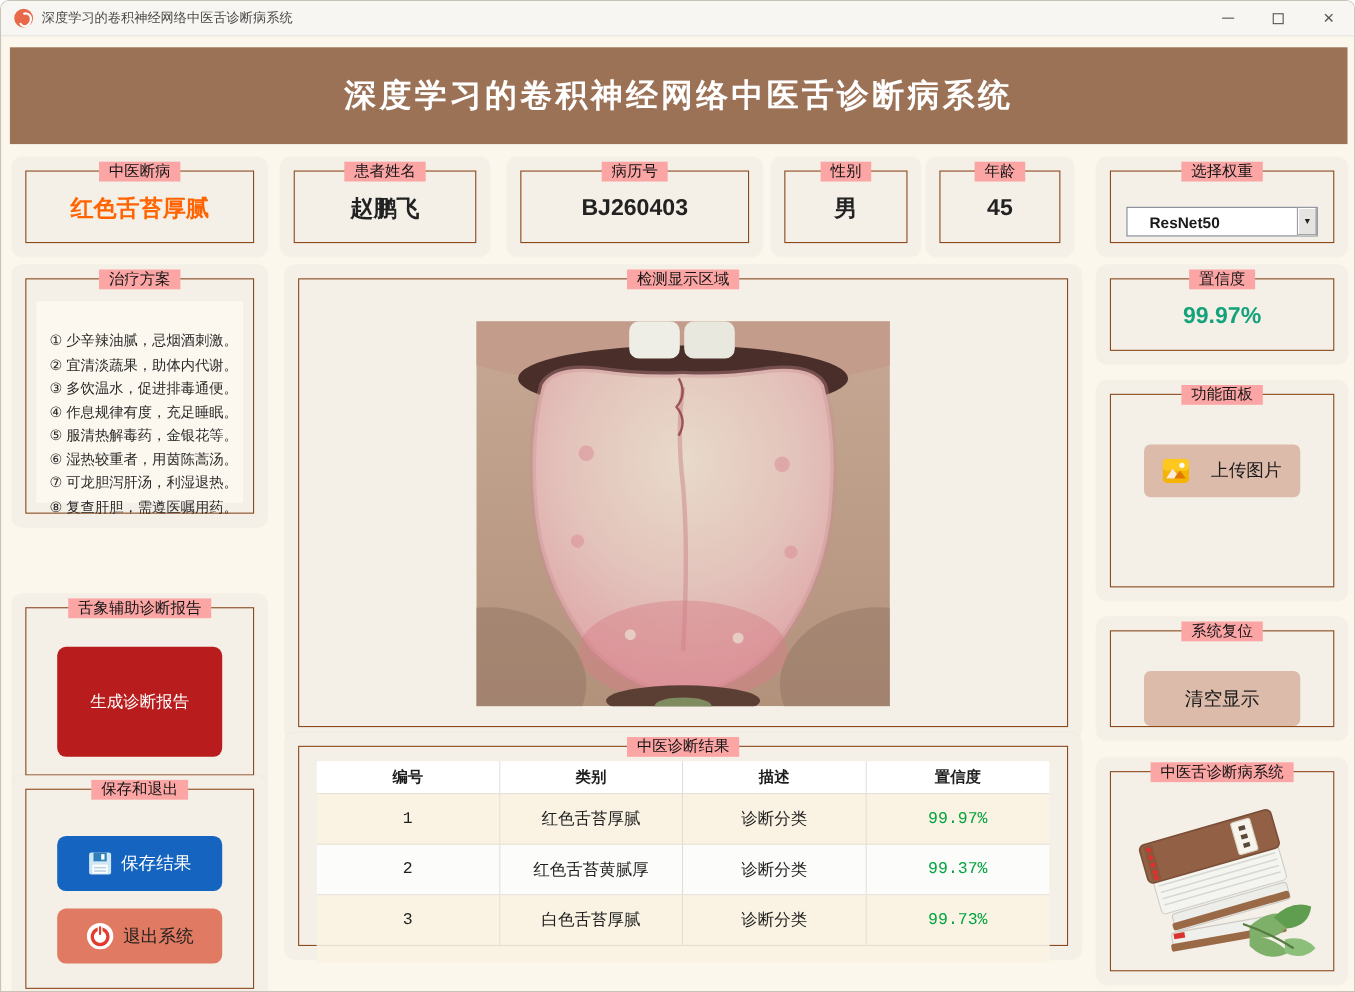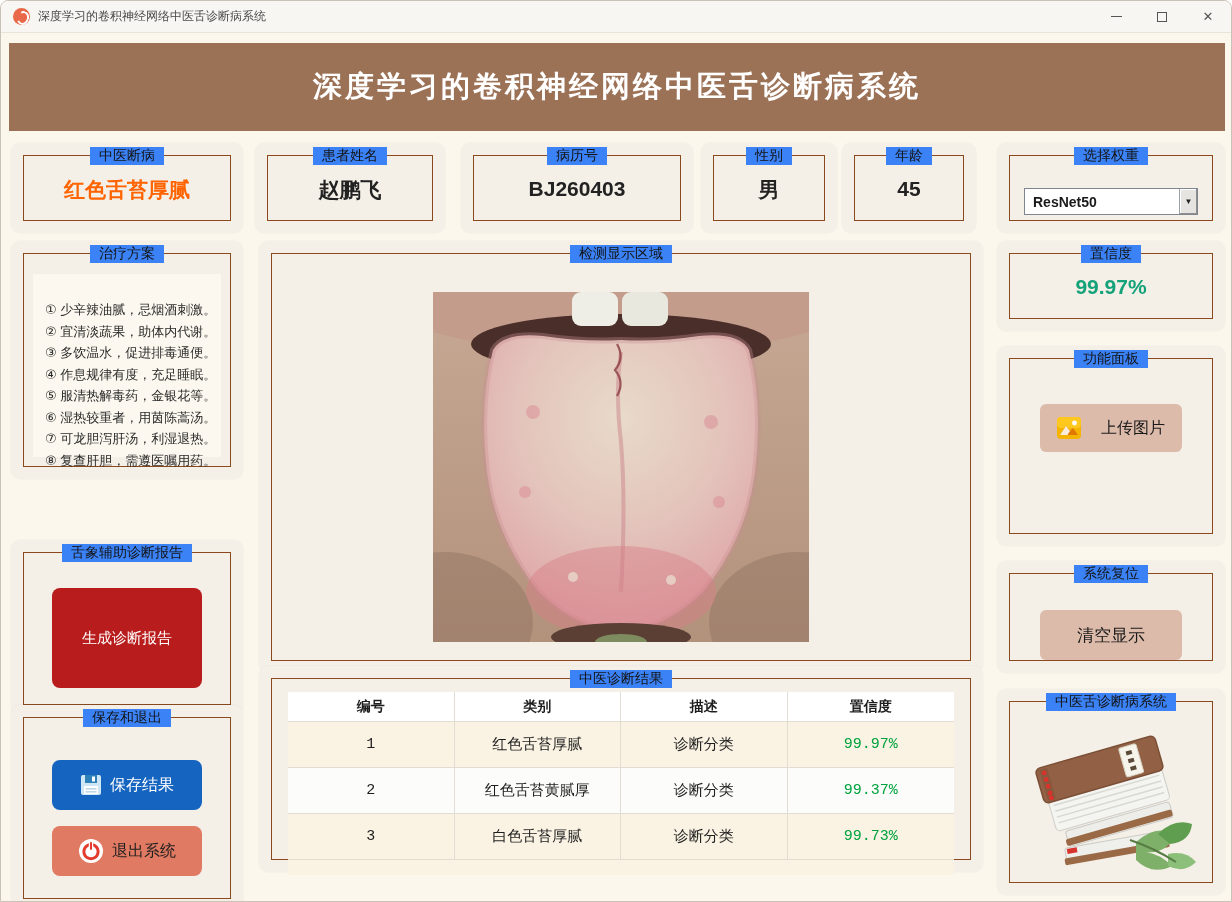--- a/index.html
+++ b/index.html
@@ -16,28 +16,28 @@
   .glyph-min { width:11px; height:0; border-top:1px solid #555; display:block; }
   .glyph-max { width:10px; height:10px; border:1px solid #555; display:block; }
 
   
   .banner { position:absolute; left:8px; top:42px; width:1216px; height:88px; background:#9C7257; display:flex; align-items:center; justify-content:center; }
   .banner-title { color:#FFFFFF; font-size:29px; font-weight:bold; letter-spacing:3px; }
 
   
   .panel { position:absolute; background:#F4EFE7; border-radius:9px; box-shadow:0 0 0 1px rgba(0,0,0,0.02); }
   .gb { position:absolute; left:12px; right:12px; top:12px; bottom:12px; border:1px solid #8A4A1E; }
-  .gb-label { position:absolute; top:-9px; left:50%; transform:translateX(-50%); background:#3b82f6; padding:0 9px; font-size:14px; color:#141414; white-space:nowrap; }
+  .gb-label { position:absolute; top:-9px; left:50%; transform:translateX(-50%); background:#fca5a5; padding:0 9px; font-size:14px; color:#141414; white-space:nowrap; }
   .big-val { position:absolute; left:0; right:0; top:50%; transform:translateY(-44%); text-align:center; font-size:21px; font-weight:bold; color:#222; }
   .val-orange { color:#FF6400; }
   .val-green { color:#13A279; }
 
   
   .combo { position:absolute; left:14px; right:14px; top:32px; height:27px; background:#FFFFFF; border:1px solid #7E8691; display:flex; align-items:center; }
-  .combo-text { flex:1; padding-left:8px; font-size:14px; font-weight:bold; color:#1A1A1A; }
+  .combo-text { flex:1; padding-left:20px; font-size:14px; font-weight:bold; color:#1A1A1A; }
   .combo-btn { width:18px; height:100%; background:#E6E4E1; border-left:1px solid #9AA0A8; display:flex; align-items:center; justify-content:center; font-size:8px; color:#222; box-shadow:inset -1px -1px 0 #8f8f8f, inset 1px 1px 0 #ffffff; }
 
   
   .treat-inner { position:absolute; left:9px; right:9px; top:20px; bottom:9px; background:#FCF8EF; padding:25px 0 0 12px; }
   .treat-line { font-size:13px; color:#2A2A2A; line-height:21.5px; white-space:nowrap; }
 
   
   .btn { position:absolute; border:none; border-radius:8px; display:flex; align-items:center; justify-content:center; font-family:inherit; cursor:default; }
   .btn-green { left:28px; right:28px; top:35px; height:100px; background:#b91c1c; color:#FFFFFF; font-size:15px; }
   .btn-blue { left:28px; right:28px; top:42px; height:50px; background:#1564C0; color:#FFFFFF; font-size:16px; gap:8px; }

